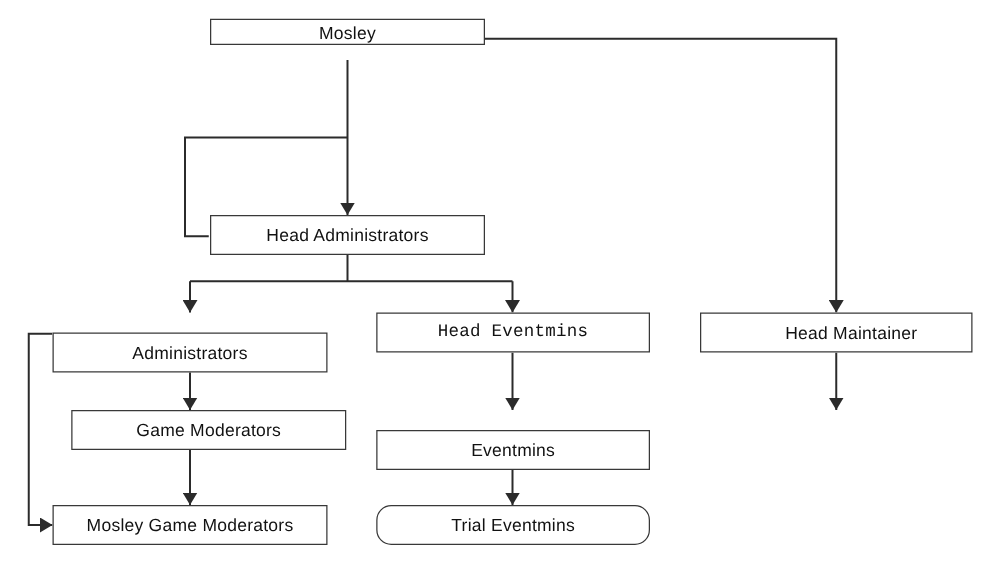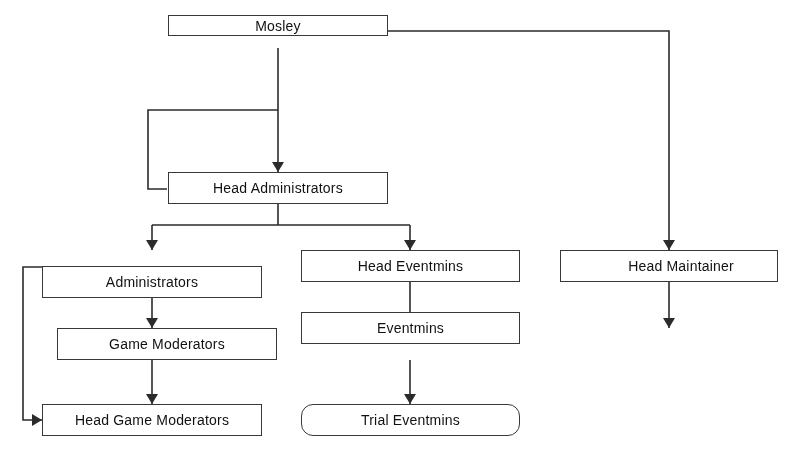--- a/index.html
+++ b/index.html
@@ -37,22 +37,22 @@
     color:var(--text);
     letter-spacing:0.2px;
     white-space:nowrap;
   }
   
   .n-mosley               {left:168px;top:15px; width:220px;height:21px;}
   .n-head-administrators  {left:168px;top:172px;width:220px;height:32px;}
   .n-administrators       {left:42px; top:250px;width:220px;height:32px;margin-top:16px;}
   .n-game-moderators      {left:42px; top:328px;width:220px;height:32px;margin-left:15px;}
   .n-trial-game-moderators{left:42px; top:404px;width:220px;height:32px;}
-  .n-head-eventmins       {left:301px;top:250px;width:219px;height:32px;}
-  .n-eventmins            {left:301px;top:312px;width:219px;height:32px;}
+  .n-head-eventmins       {left:301px;top:250px;width:219px;height:32px;font-family:Liberation Mono, monospace;}
+  .n-eventmins            {left:301px;top:344px;width:219px;height:32px;}
   .n-trial-eventmins      {left:301px;top:404px;width:219px;height:32px;border-radius:12px;}
   .n-head-maintainer      {left:560px;top:250px;width:218px;height:32px;padding-left:24px;}
   .n-maintainers          {left:560px;top:328px;width:218px;height:32px;}
 </style>
 </head>
 <body>
 
 <div class="canvas">
 
   <svg class="connector-layer" width="800" height="455" viewBox="0 0 800 455" xmlns="http://www.w3.org/2000/svg">
@@ -79,19 +79,19 @@
     <path d="M410,282 V328" marker-end="url(#arrow)"></path>
     <path d="M410,360 V404" marker-end="url(#arrow)"></path>
 
     <path d="M669,282 V328" marker-end="url(#arrow)"></path>
   </svg>
 
   <div class="node n-mosley">Mosley</div>
   <div class="node n-head-administrators">Head Administrators</div>
   <div class="node n-administrators">Administrators</div>
   <div class="node n-game-moderators">Game Moderators</div>
-  <div class="node n-trial-game-moderators">Head Game Moderators</div>
+  <div class="node n-trial-game-moderators">Mosley Game Moderators</div>
   <div class="node n-head-eventmins">Head Eventmins</div>
   <div class="node n-eventmins">Eventmins</div>
   <div class="node n-trial-eventmins">Trial Eventmins</div>
   <div class="node n-head-maintainer">Head Maintainer</div>
 
 </div>
 
 </body></html>

